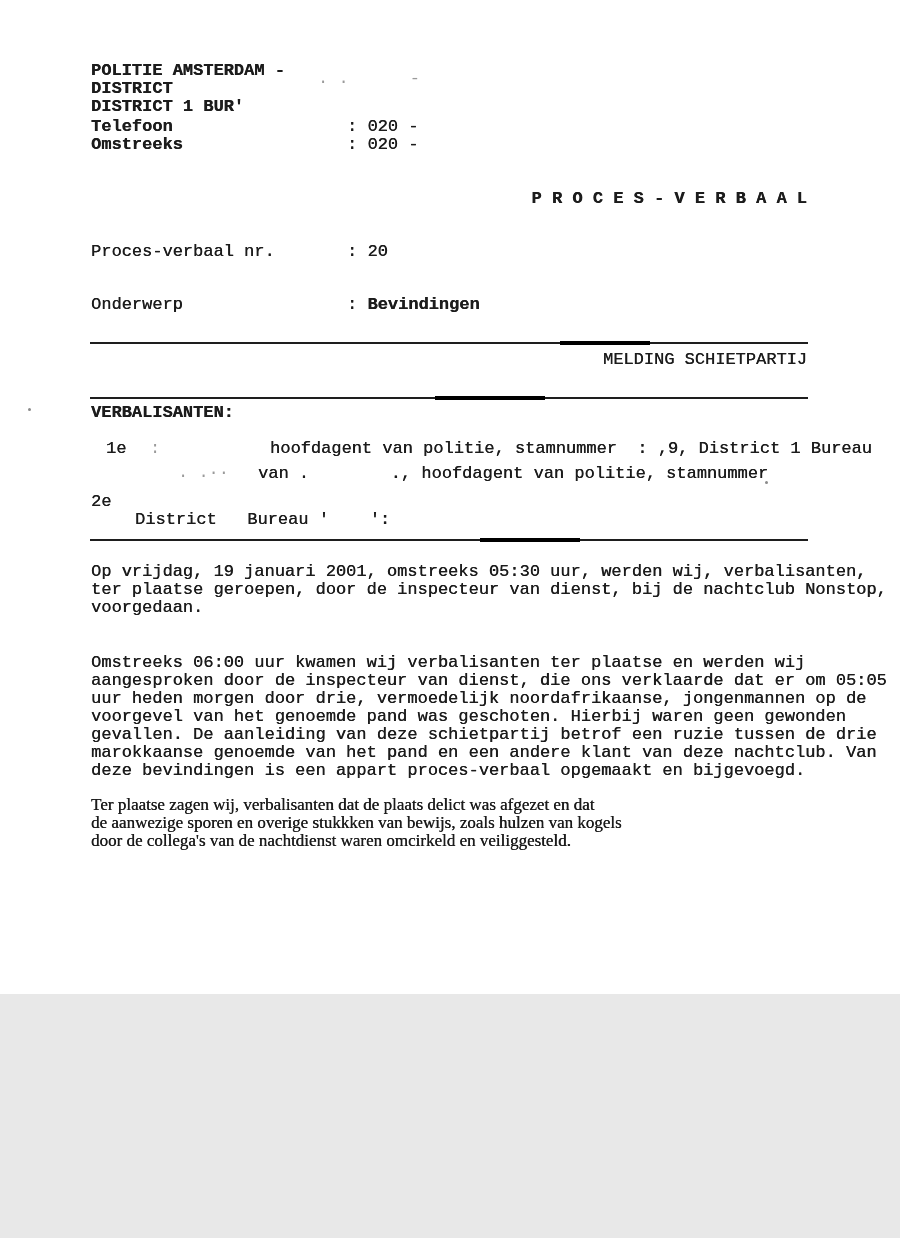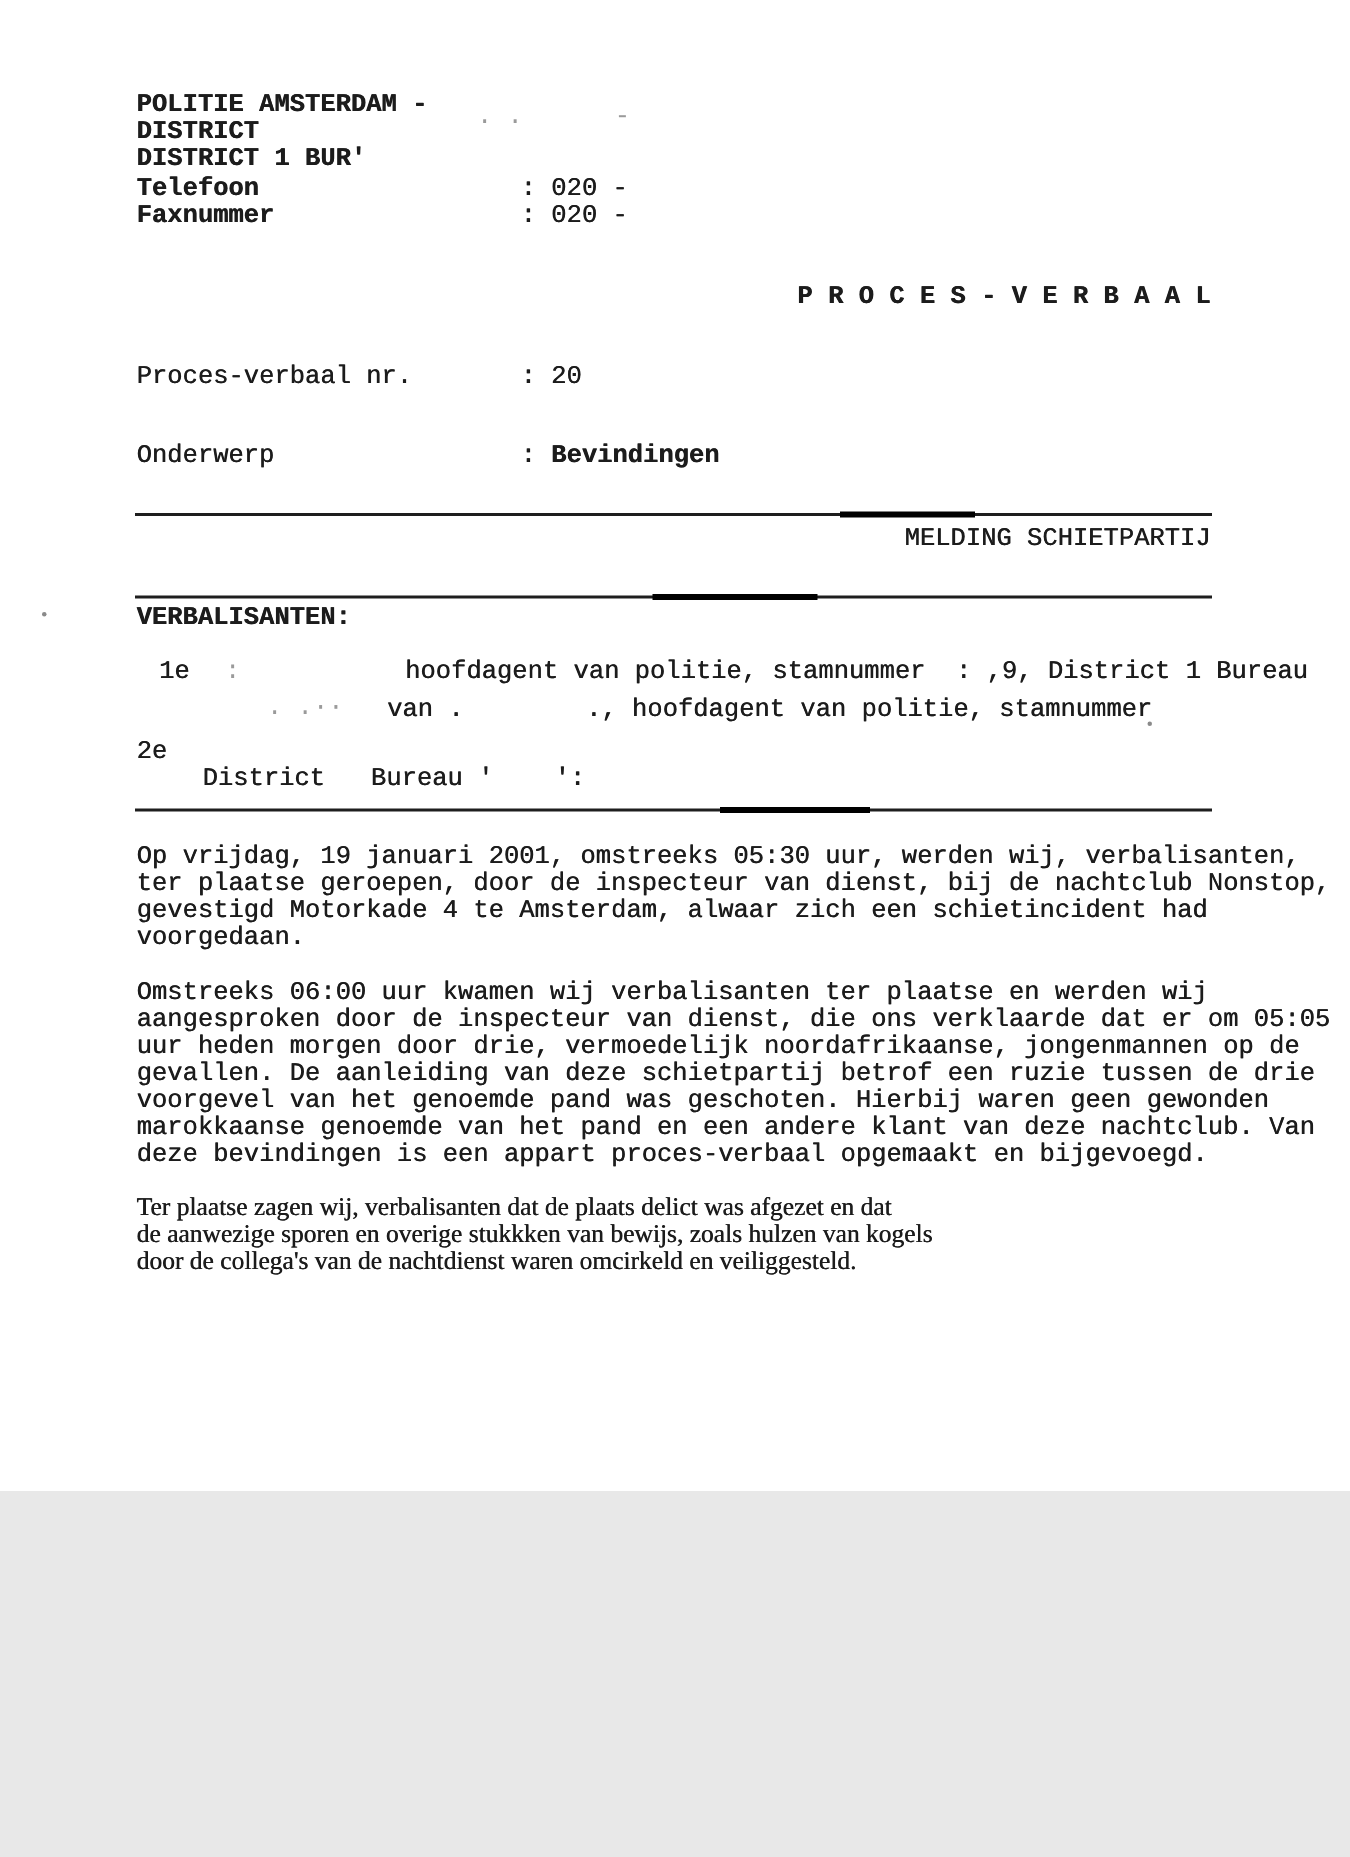--- a/index.html
+++ b/index.html
@@ -28,21 +28,21 @@
 
   <div class="abs bold" style="left:91px;top:62px;">
     <div>POLITIE AMSTERDAM -</div>
     <div>DISTRICT</div>
     <div>DISTRICT 1 BUR'</div>
   </div>
   <div class="abs faint pre" style="left:318px;top:70px;">. .      -</div>
 
   <div class="abs bold" style="left:91px;top:118px;">Telefoon</div>
   <div class="abs pre" style="left:347px;top:118px;">: 020 -</div>
-  <div class="abs bold" style="left:91px;top:136px;">Faxnummer</div>
+  <div class="abs bold" style="left:91px;top:136px;">Omstreeks</div>
   <div class="abs pre" style="left:347px;top:136px;">: 020 -</div>
 
   <div class="abs bold center" style="top:190px;">P R O C E S - V E R B A A L</div>
 
   <div class="abs" style="left:91px;top:243px;">Proces-verbaal nr.</div>
   <div class="abs pre" style="left:347px;top:243px;">: 20</div>
 
   <div class="abs" style="left:91px;top:296px;">Onderwerp</div>
   <div class="abs" style="left:347px;top:296px;">
     <span class="pre">: </span><span class="bold">Bevindingen</span>
@@ -69,30 +69,29 @@
   <div class="abs pre" style="left:135px;top:511px;">District   Bureau '    ':</div>
   <div class="speck" style="left:765px;top:481px;"></div>
 
   <div class="rule" style="top:539px;">
       <i class="blob" style="left:390px;width:100px;"></i>
     </div>
 
   <div class="abs para" style="left:91px;top:563px;">
     <div class="line">Op vrijdag, 19 januari 2001, omstreeks 05:30 uur, werden wij, verbalisanten,</div>
     <div class="line">ter plaatse geroepen, door de inspecteur van dienst, bij de nachtclub Nonstop,</div>
-    <div class="line">gevestigd Motorkade 4 te Amsterdam, alwaar zich een schietincident had</div>
     <div class="line">voorgedaan.</div>
   </div>
 
   <div class="abs para" style="left:91px;top:654px;">
     <div class="line">Omstreeks 06:00 uur kwamen wij verbalisanten ter plaatse en werden wij</div>
     <div class="line">aangesproken door de inspecteur van dienst, die ons verklaarde dat er om 05:05</div>
     <div class="line">uur heden morgen door drie, vermoedelijk noordafrikaanse, jongenmannen op de</div>
+    <div class="line">voorgevel van het genoemde pand was geschoten. Hierbij waren geen gewonden</div>
     <div class="line">gevallen. De aanleiding van deze schietpartij betrof een ruzie tussen de drie</div>
-    <div class="line">voorgevel van het genoemde pand was geschoten. Hierbij waren geen gewonden</div>
     <div class="line">marokkaanse genoemde van het pand en een andere klant van deze nachtclub. Van</div>
     <div class="line">deze bevindingen is een appart proces-verbaal opgemaakt en bijgevoegd.</div>
   </div>
 
   <div class="abs para" style="left:91px;top:796px;font-family:Liberation Serif, serif;">
     <div class="line">Ter plaatse zagen wij, verbalisanten dat de plaats delict was afgezet en dat</div>
     <div class="line">de aanwezige sporen en overige stukkken van bewijs, zoals hulzen van kogels</div>
     <div class="line">door de collega's van de nachtdienst waren omcirkeld en veiliggesteld.</div>
   </div>
 

